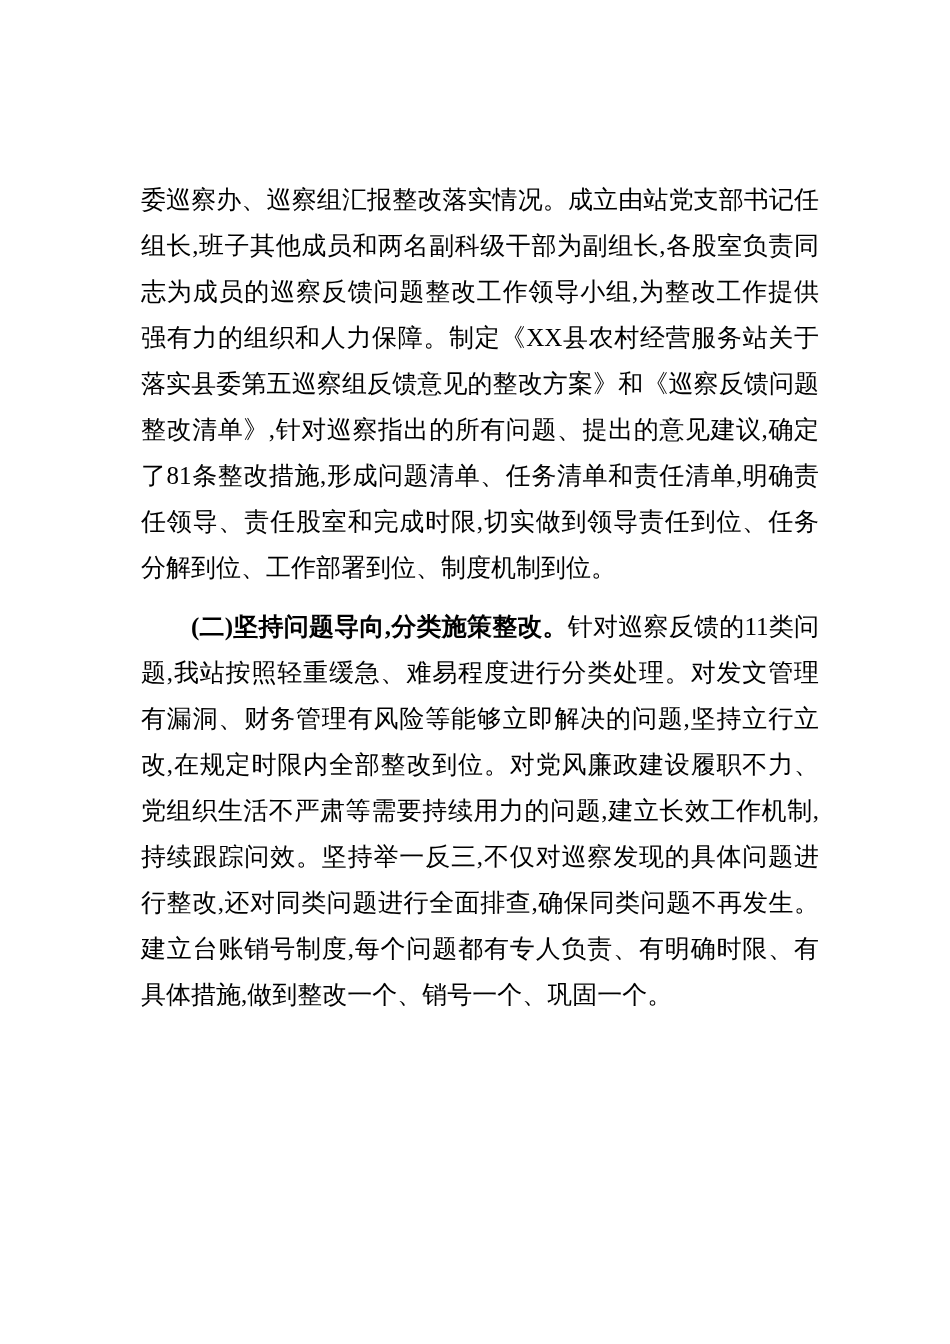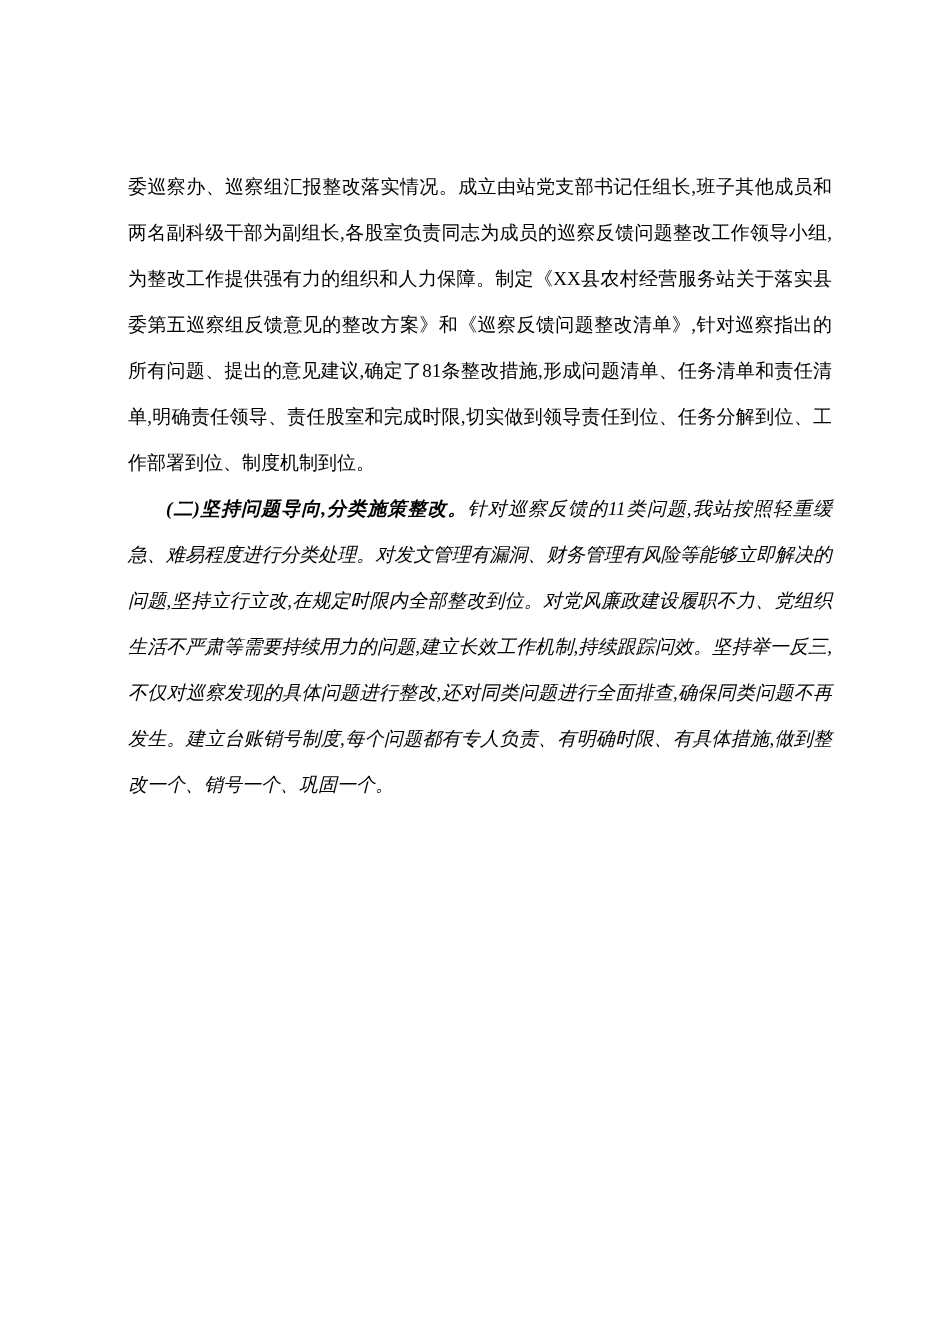--- a/index.html
+++ b/index.html
@@ -14,32 +14,31 @@
     background: #ffffff;
     overflow: hidden;
   }
   .content {
     position: absolute;
     left: 128px;
     top: 164px;
     width: 704px;
   }
   .para {
-    margin: 0;
+    margin: 13px;
     padding: 0;
     font-family: "Liberation Serif", "DejaVu Serif", serif;
-    font-size: 19px;
+    font-size: 25px;
     line-height: 46px;
     color: #000000;
     text-align: justify;
     text-justify: inter-ideograph;
   }
   .para.indented {
     text-indent: 2em;
-    font-style: italic;
   }
   .lead {
     font-weight: bold;
   }
 </style>
 </head>
 <body>
 
 <div class="page">
   <div class="content">

